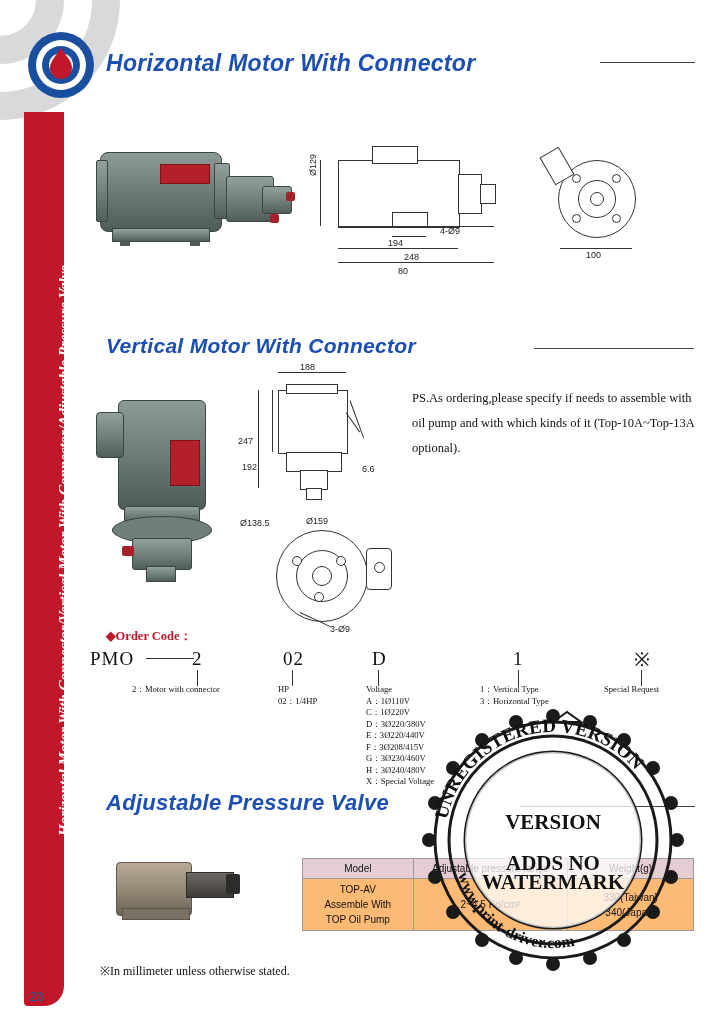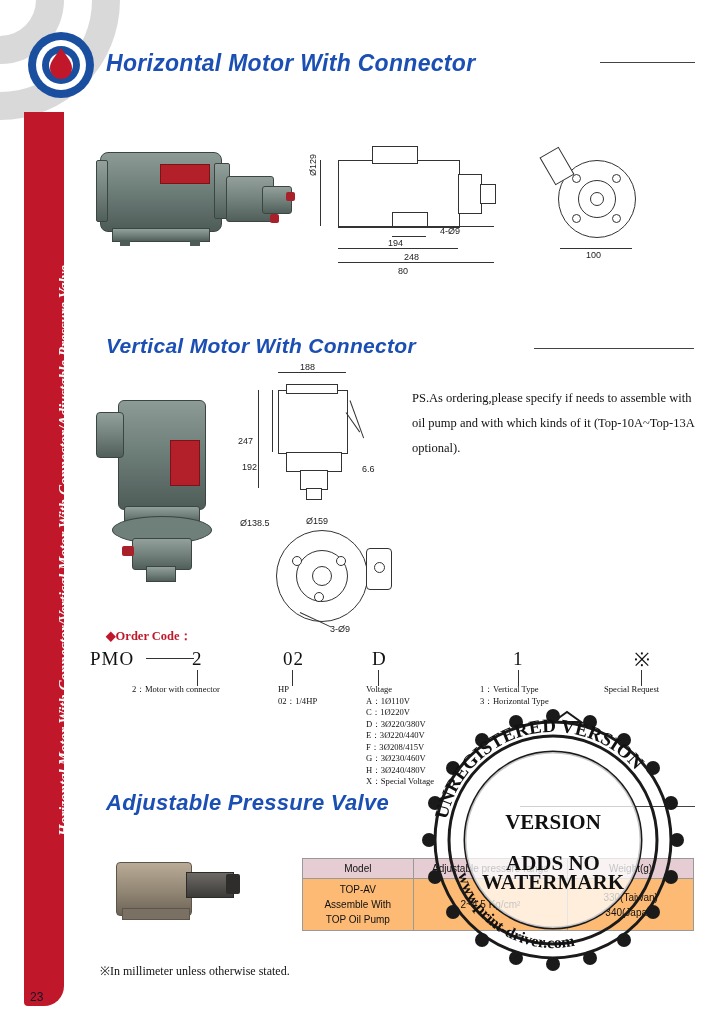--- a/index.html
+++ b/index.html
@@ -36,21 +36,21 @@
     border-bottom-left-radius:4px;border-bottom-right-radius:20px;
   }
   .side-text{
     position:absolute;left:-380px;top:430px;width:840px;
     transform:rotate(-90deg);
     color:#ffffff;font-style:italic;font-weight:bold;font-size:15px;
     font-family:"Liberation Serif", serif;
     text-align:center;white-space:nowrap;
   }
   .page-num{
-    position:absolute;left:30px;top:990px;color:#0f172a;font-size:12px;
+    position:absolute;left:30px;top:990px;color:#0369a1;font-size:12px;
     font-family:"Liberation Sans", sans-serif;
   }
 
   
   .logo{
     position:absolute;left:26px;top:30px;width:70px;height:70px;
   }
   
   h1.sec{
     position:absolute;margin:0;

